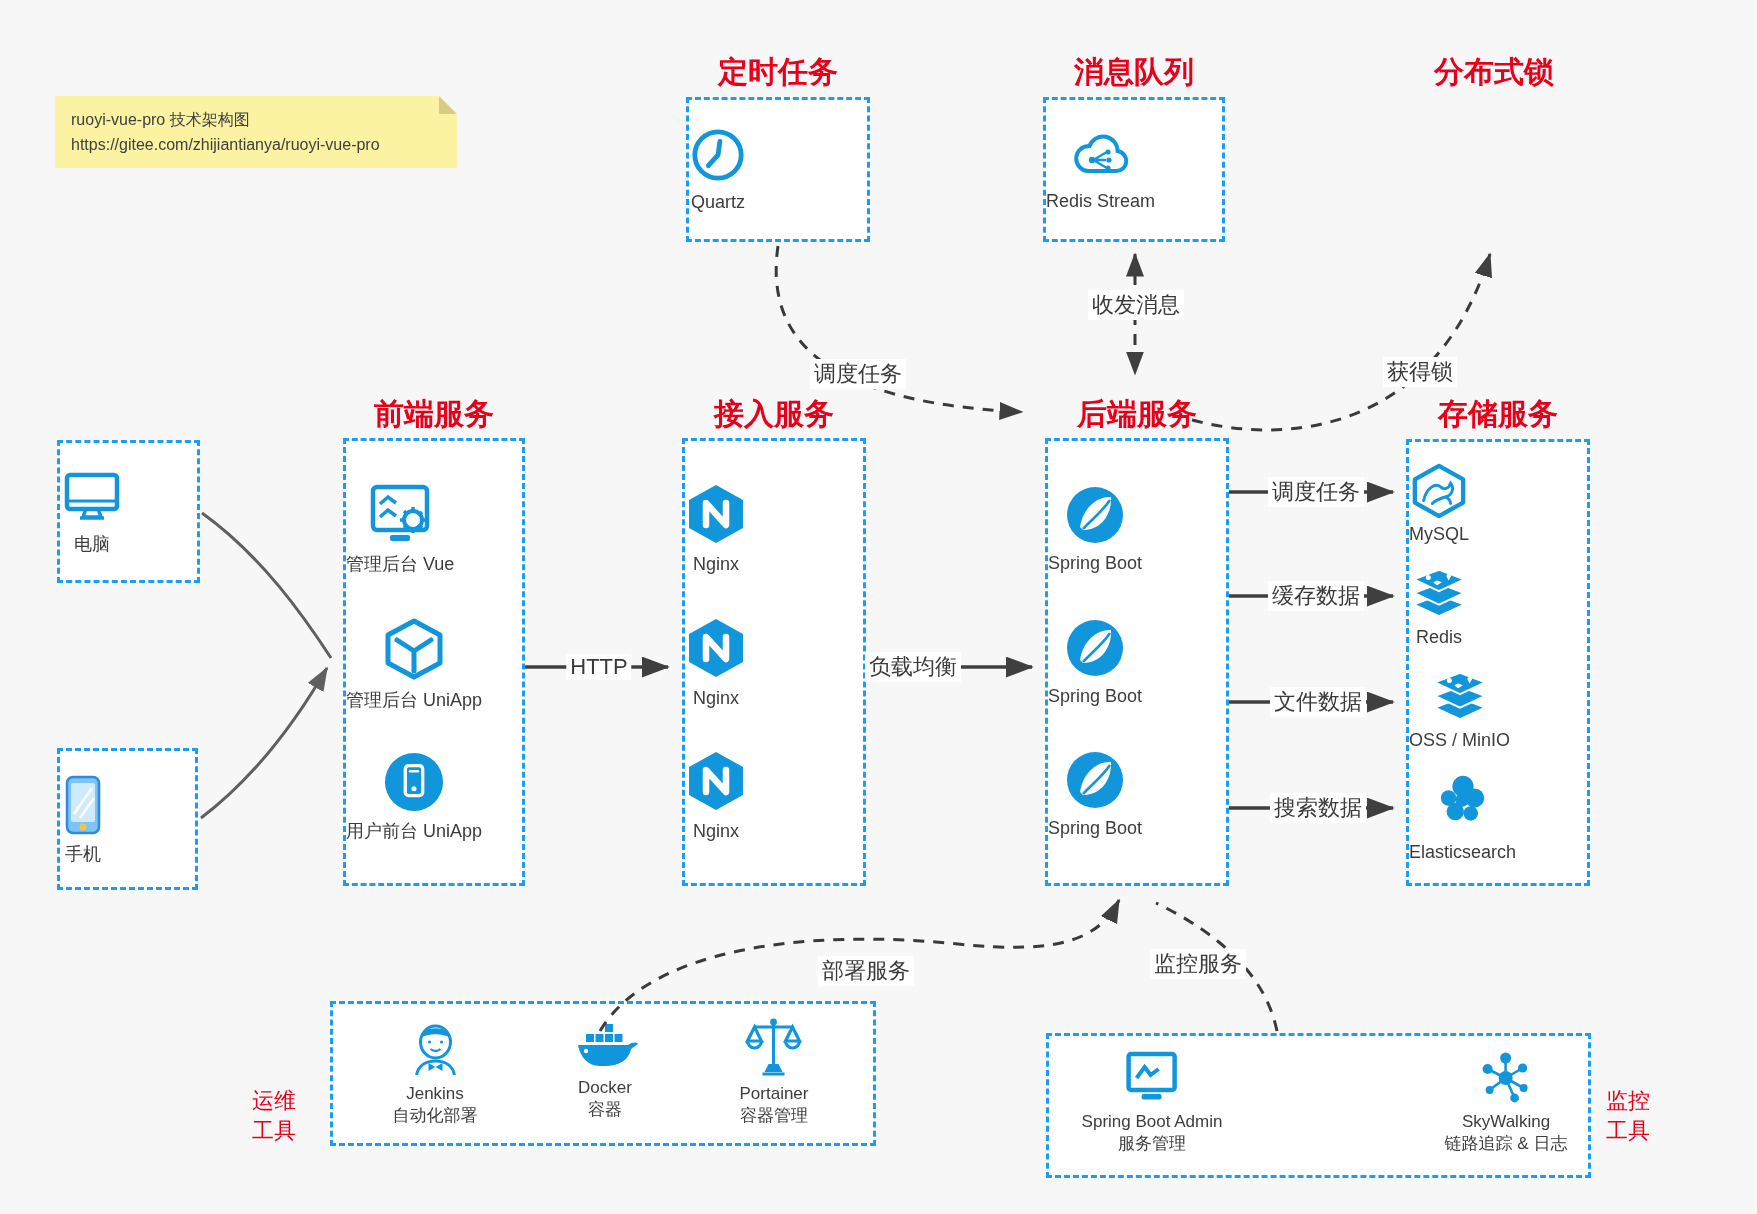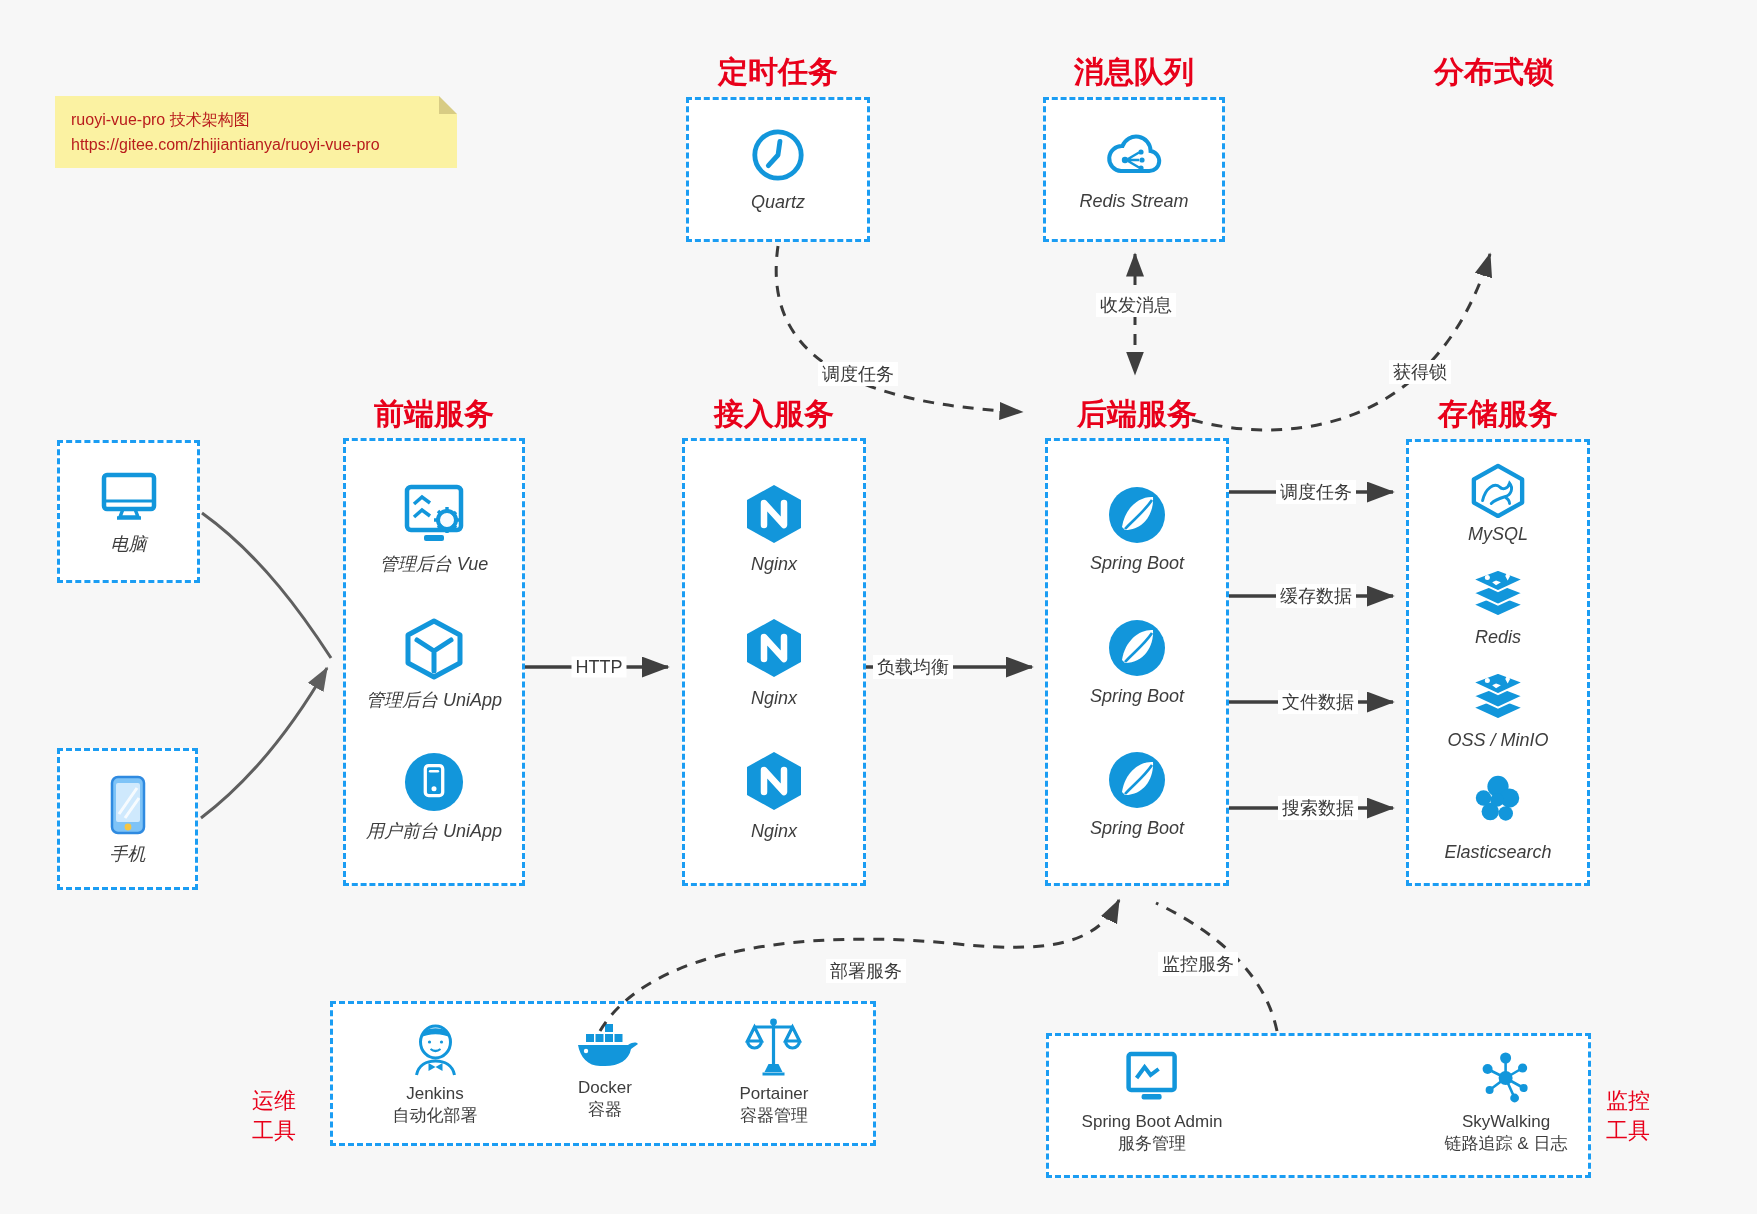--- a/index.html
+++ b/index.html
@@ -3,33 +3,33 @@
 <meta charset="utf-8">
 <style>
   html,body{margin:0;padding:0;background:#f7f7f7;}
   .stage{position:relative;width:1757px;height:1214px;background:#f7f7f7;
          font-family:"Liberation Sans",sans-serif;color:#3d3d3d;overflow:hidden;}
   .gbox{position:absolute;background:#ffffff;border:3px dashed #1b9df3;box-sizing:border-box;}
   .gtitle{position:absolute;transform:translateX(-50%);color:#e8001a;font-weight:bold;
           font-size:30px;white-space:nowrap;}
   .redlab{position:absolute;color:#e8001a;font-weight:normal;font-size:22px;line-height:30px;
           text-align:center;white-space:nowrap;}
-  .vitems{display:flex;flex-direction:column;justify-content:space-evenly;align-items:center;
-          height:100%;width:100%;font-style:italic;}
+  .vitems{display:flex;flex-direction:column;justify-content:space-evenly;align-items:flex-start;
+          height:100%;width:100%;}
   .item{display:flex;flex-direction:column;align-items:center;gap:7px;}
   .ilabel{font-size:18px;color:#3d3d3d;white-space:nowrap;text-align:center;line-height:22px;}
   .hitem{position:absolute;transform:translateX(-50%);display:flex;flex-direction:column;
          align-items:center;gap:5px;top:12px;}
   .hlabel{font-size:17px;color:#3d3d3d;white-space:nowrap;text-align:center;line-height:22px;}
   .chip{position:absolute;transform:translate(-50%,-50%);background:#ffffff;padding:0 4px;
-        font-size:18px;color:#3a3a3a;white-space:nowrap;z-index:5;}
+        font-size:22px;color:#3a3a3a;white-space:nowrap;z-index:5;}
   .arrows{position:absolute;left:0;top:0;width:1757px;height:1214px;z-index:3;}
   .note{position:absolute;left:55px;top:96px;width:402px;height:72px;background:#fbf2a2;
         box-sizing:border-box;padding:11px 0 0 16px;font-size:16px;line-height:25px;
-        color:#b91c1c;z-index:2;}
+        color:#404040;z-index:2;}
   .note-fold{position:absolute;right:0;top:0;width:0;height:0;
         border-top:18px solid #f7f7f7;border-left:18px solid #d8cc84;}
   .ic{display:block;}
 </style>
 </head>
 <body>
 
 <div class="stage">
 
   <div class="note">

